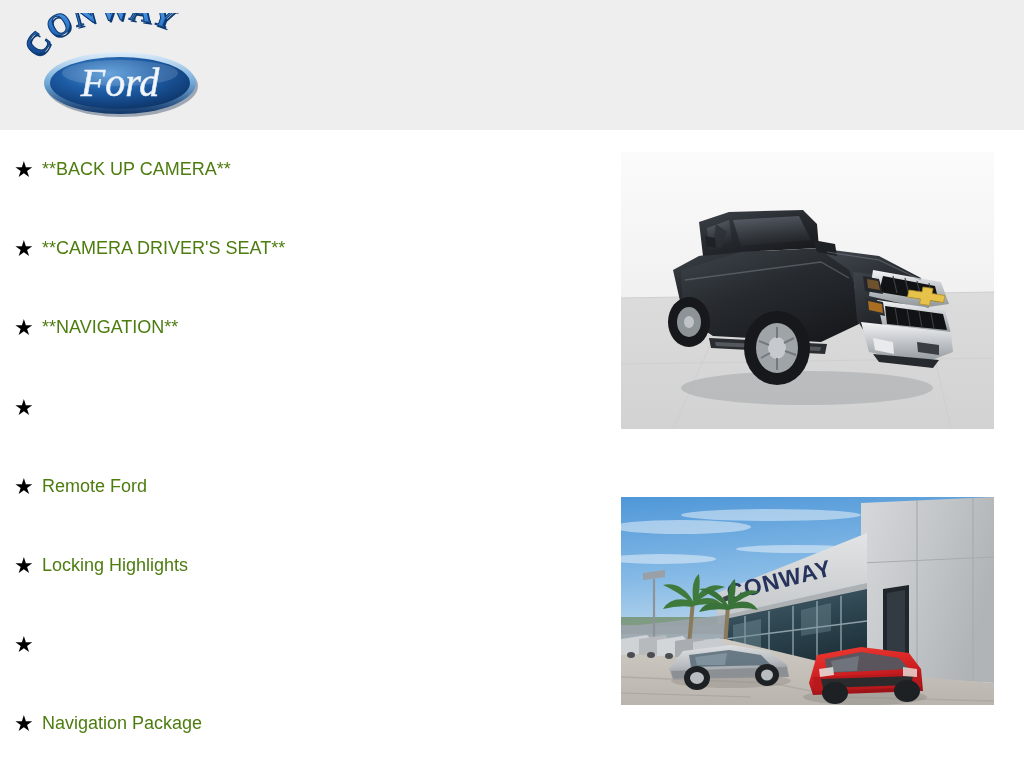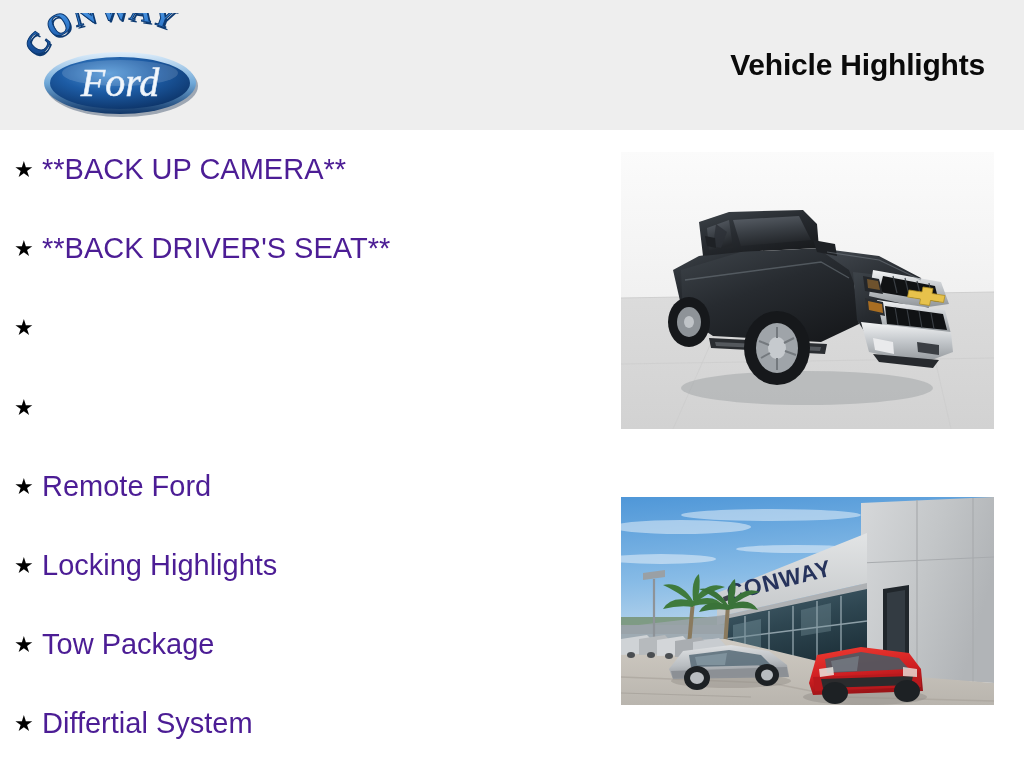--- a/index.html
+++ b/index.html
@@ -64,22 +64,22 @@
     white-space: nowrap;
   }
   .bullet-star {
     width: 28px;
     font-size: 22px;
     line-height: 1;
     color: #000000;
     flex: 0 0 28px;
   }
   .highlight-label {
-    font-size: 29px;
-    color: #4c1d95;
+    font-size: 18px;
+    color: #4d7c0f;
     line-height: 1.1;
   }
 
   
   .photo {
     position: absolute;
     overflow: hidden;
     background: #ffffff;
   }
   .photo svg { display: block; }
@@ -138,53 +138,52 @@
         <g>
           <ellipse cx="95" cy="70" rx="76" ry="31" fill="#0a2246" opacity="0.35" transform="translate(2,3)"></ellipse>
           <ellipse cx="95" cy="70" rx="76" ry="31" fill="url(#ovalRing)"></ellipse>
           <ellipse cx="95" cy="70" rx="70" ry="26" fill="url(#ovalGrad)"></ellipse>
           <ellipse cx="95" cy="60" rx="58" ry="13" fill="#ffffff" opacity="0.14"></ellipse>
           <text x="95" y="83" text-anchor="middle" font-family="Liberation Serif, serif" font-size="40" font-style="italic" fill="#f2f7fc" stroke="#e3ecf6" stroke-width="0.6">Ford</text>
         </g>
       </svg>
     </div>
 
-    <div class="header-title">Vehicle Highlights</div>
   </div>
 
   <ul class="highlights">
       <li class="highlight-item" style="top: 23px;">
         <span class="bullet-star">★</span>
         <span class="highlight-label">**BACK UP CAMERA**</span>
       </li>
       <li class="highlight-item" style="top: 102.2px;">
         <span class="bullet-star">★</span>
-        <span class="highlight-label">**BACK DRIVER'S SEAT**</span>
+        <span class="highlight-label">**CAMERA DRIVER'S SEAT**</span>
       </li>
       <li class="highlight-item" style="top: 181.4px;">
         <span class="bullet-star">★</span>
+        <span class="highlight-label">**NAVIGATION**</span>
       </li>
       <li class="highlight-item" style="top: 260.6px;">
         <span class="bullet-star">★</span>
       </li>
       <li class="highlight-item" style="top: 339.8px;">
         <span class="bullet-star">★</span>
         <span class="highlight-label">Remote Ford</span>
       </li>
       <li class="highlight-item" style="top: 419px;">
         <span class="bullet-star">★</span>
         <span class="highlight-label">Locking Highlights</span>
       </li>
       <li class="highlight-item" style="top: 498.2px;">
         <span class="bullet-star">★</span>
-        <span class="highlight-label">Tow Package</span>
       </li>
       <li class="highlight-item" style="top: 577.4px;">
         <span class="bullet-star">★</span>
-        <span class="highlight-label">Differtial System</span>
+        <span class="highlight-label">Navigation Package</span>
       </li>
     </ul>
 
   <div class="photo photo-vehicle">
     <svg viewBox="0 0 373 277" xmlns="http://www.w3.org/2000/svg" width="373" height="277">
       <defs>
         <linearGradient id="studioBg" x1="0" y1="0" x2="0" y2="1">
           <stop offset="0%" stop-color="#fbfbfb"></stop>
           <stop offset="60%" stop-color="#efefef"></stop>
           <stop offset="100%" stop-color="#e2e2e2"></stop>

